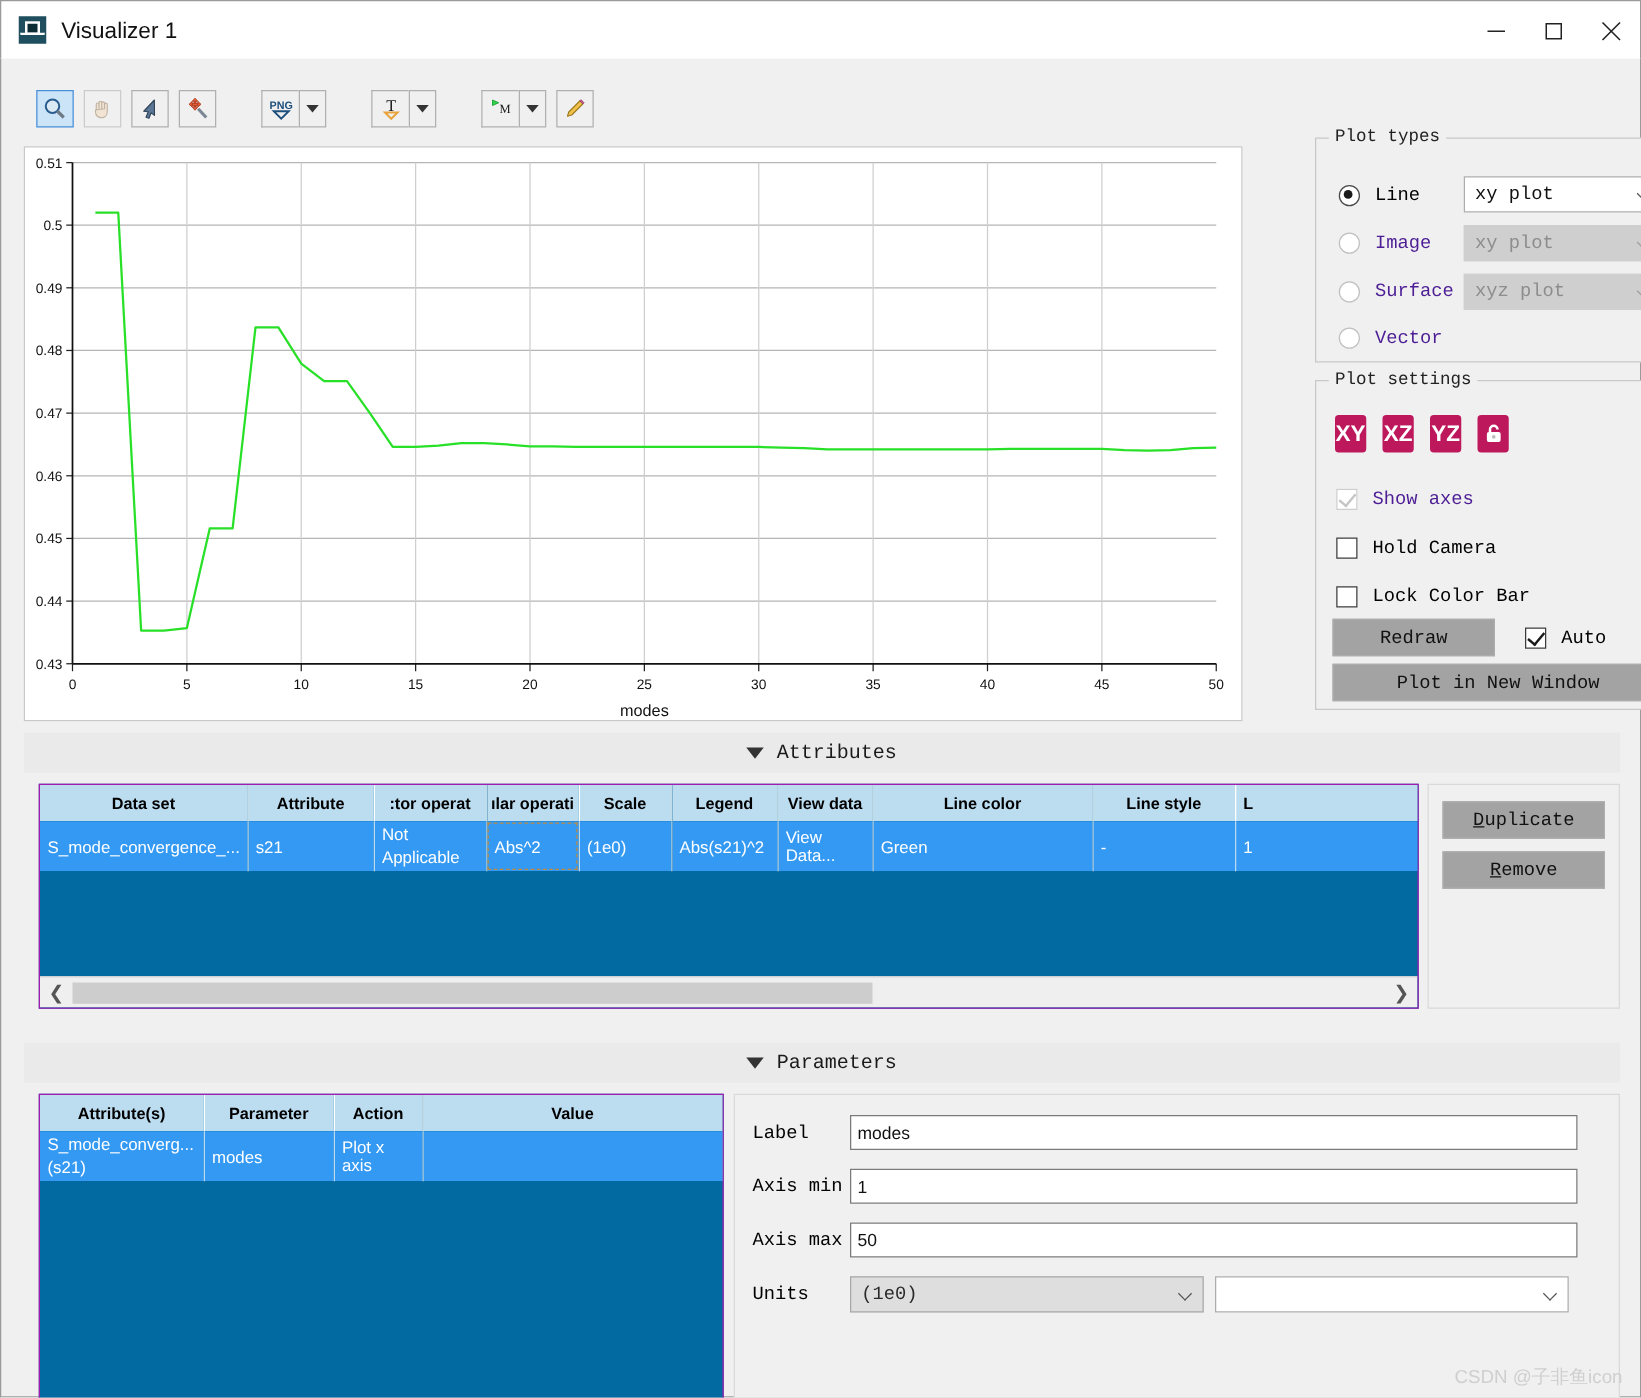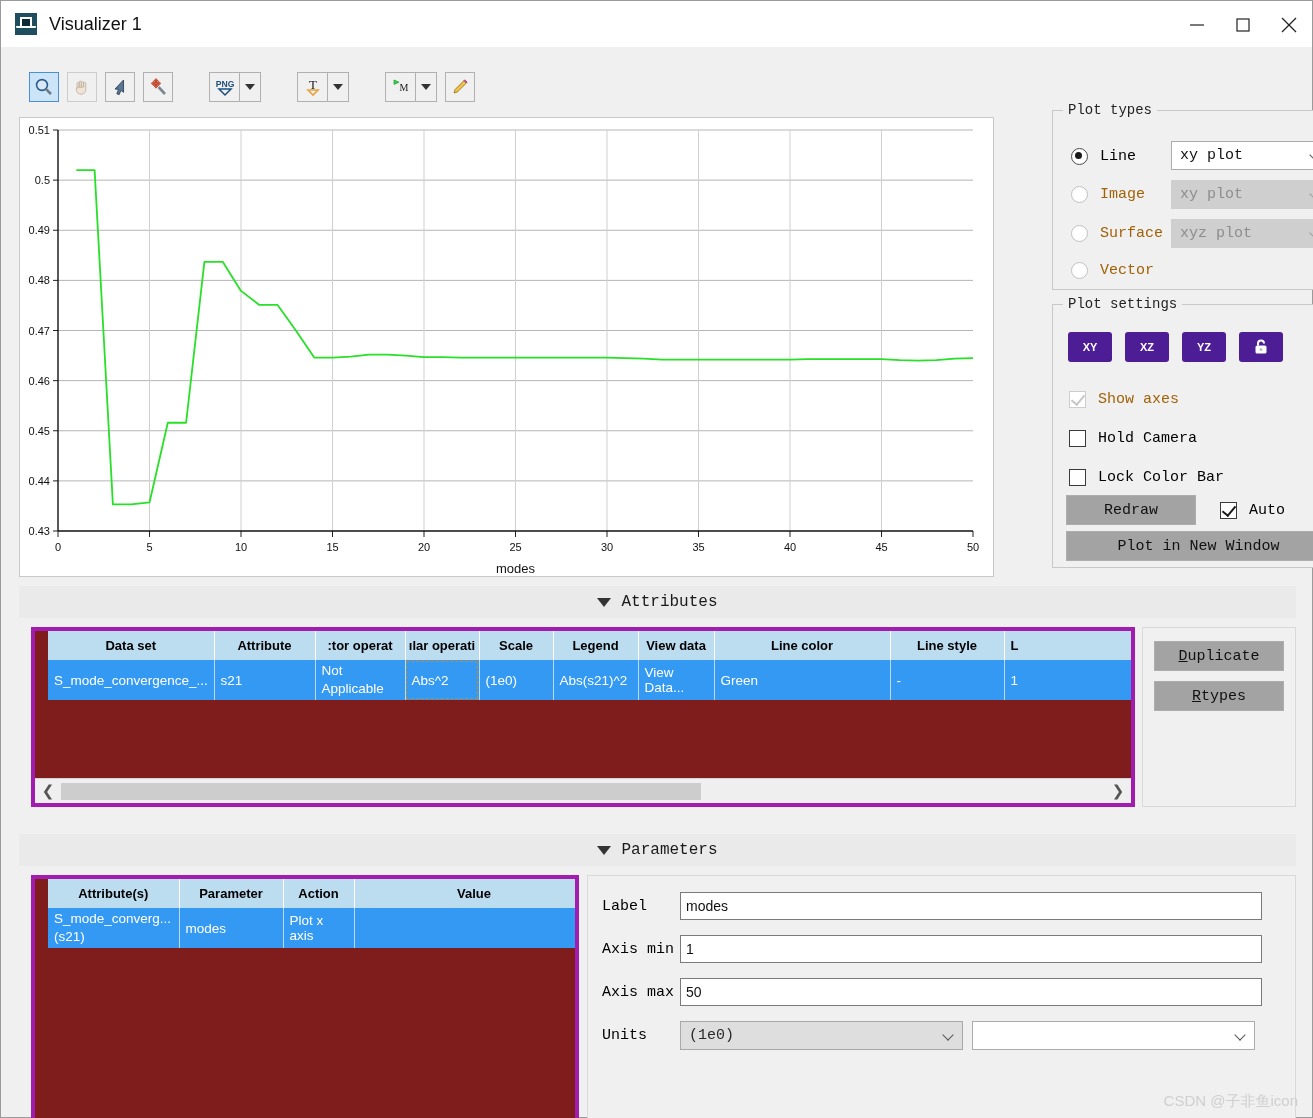--- a/index.html
+++ b/index.html
@@ -64,58 +64,58 @@
   #grp-plottypes { left:1003px; top:63px; width:292px; height:180px; }
   #grp-plotsettings { left:1003px; top:257px; width:292px; height:264px; }
   .radio-row { display:flex; align-items:center; height:30px; }
   .radio {
     width:17px;height:17px;border-radius:50%;border:1.6px solid #4a4a4a;background:#fff;
     display:inline-block; position:relative; flex:none;
   }
   .radio.on::after { content:""; position:absolute; left:3px; top:3px; width:7px;height:7px;border-radius:50%;background:#1a1a1a; }
   .radio.dis { border-color:#c0c0c0; }
   .rlabel { font-family:"Liberation Mono", monospace; font-size:15px; margin-left:12px; }
-  .rlabel.dis { color:#a16207; }
+  .rlabel.dis { color:#4c1d95; }
   .combo {
     height:29px; border:1px solid #acacac; background:#fff;
     display:flex; align-items:center; padding:0 8px;
     font-family:"Liberation Mono", monospace; font-size:15px; color:#111;
     position:relative;
   }
   .combo.dis { background:#cfcfcf; border-color:#cfcfcf; color:#8d8d8d; }
   .combo .cv { flex:1; overflow:hidden; white-space:nowrap; }
   .chev { width:11px;height:11px; position:relative; flex:none; }
   .chev::after{ content:""; position:absolute; left:1px; top:1px; width:7px;height:7px;
     border-right:1.6px solid #555; border-bottom:1.6px solid #555; transform:rotate(45deg); }
   .chev.dis::after { border-color:#9e9e9e; }
   .axbtn {
-    width:44px;height:30px;background:#4c1d95;border:none;
+    width:25px;height:30px;background:#be185d;border:none;
     display:flex;align-items:center;justify-content:center;
-    color:#fff;font-family:"Liberation Sans",sans-serif;font-weight:bold;font-size:11px;
+    color:#fff;font-family:"Liberation Sans",sans-serif;font-weight:bold;font-size:18px;
     border-radius:3px;
   }
   .chk { width:17px;height:17px;border:1.6px solid #3a3a3a;background:#fff;position:relative;flex:none;display:inline-block; }
   .chk.dis { border-color:#cdcdcd; }
   .chk.on::after{ content:""; position:absolute;left:4px;top:0px;width:6px;height:11px;
     border-right:2px solid #1a1a1a;border-bottom:2px solid #1a1a1a;transform:rotate(40deg); }
   .chk.dis.on::after { border-color:#c6c6c6; }
   .btn {
     background:#a3a3a3;border:1px solid #adadad;height:30px;
     font-family:"Liberation Mono", monospace; font-size:15px; color:#111;
     display:flex;align-items:center;justify-content:center;
   }
   
   .section-hdr {
     position:absolute; left:18px; width:1277px; height:32px; background:#eaeaea;
     display:flex; align-items:center; justify-content:center;
     font-family:"Liberation Mono", monospace; font-size:16px; color:#1a1a1a;
   }
   .tri { width:0;height:0;border-left:7px solid transparent;border-right:7px solid transparent;border-top:9px solid #333; margin-right:10px; }
   
-  .tbl-wrap { position:absolute; background:#7f1d1d; border:4px solid #a21caf; overflow:hidden;padding-left:13px; }
+  .tbl-wrap { position:absolute; background:#0369a1; border:1px solid #a21caf; overflow:hidden; }
   table.grid { border-collapse:collapse; table-layout:fixed; }
   table.grid th {
     background:#bcdcf0; color:#000; font-weight:bold; font-size:13px;
     height:29px; border-right:1px solid #fff; font-family:"Liberation Sans",sans-serif;
     overflow:hidden; white-space:nowrap;
   }
   table.grid td {
     height:40px; font-size:13.5px; color:#fff; background:#3399f3;
     border-right:1px solid #bcd9f2; padding:0 6px; vertical-align:middle;
     font-family:"Liberation Sans",sans-serif; overflow:hidden;
@@ -452,21 +452,21 @@
     </div>
   </div>
 
   <div style="position:absolute;left:1141px;top:580px;width:154px;height:180px;background:#f0f0f0;border:1px solid #d9d9d9;">
     <div class="btn" style="position:absolute;left:11px;top:13px;width:130px;">
       <span style="text-decoration:underline">D</span>
         <span>uplicate</span>
     </div>
     <div class="btn" style="position:absolute;left:11px;top:53px;width:130px;">
       <span style="text-decoration:underline">R</span>
-        <span>types</span>
+        <span>emove</span>
     </div>
   </div>
 
   <div class="section-hdr" style="top:787px;">
     <span class="tri"></span>
     <span>Parameters</span>
   </div>
 
   <div class="tbl-wrap" style="left:30px;top:828px;width:548px;height:255px;">
     <table class="grid" style="width:546px;">

